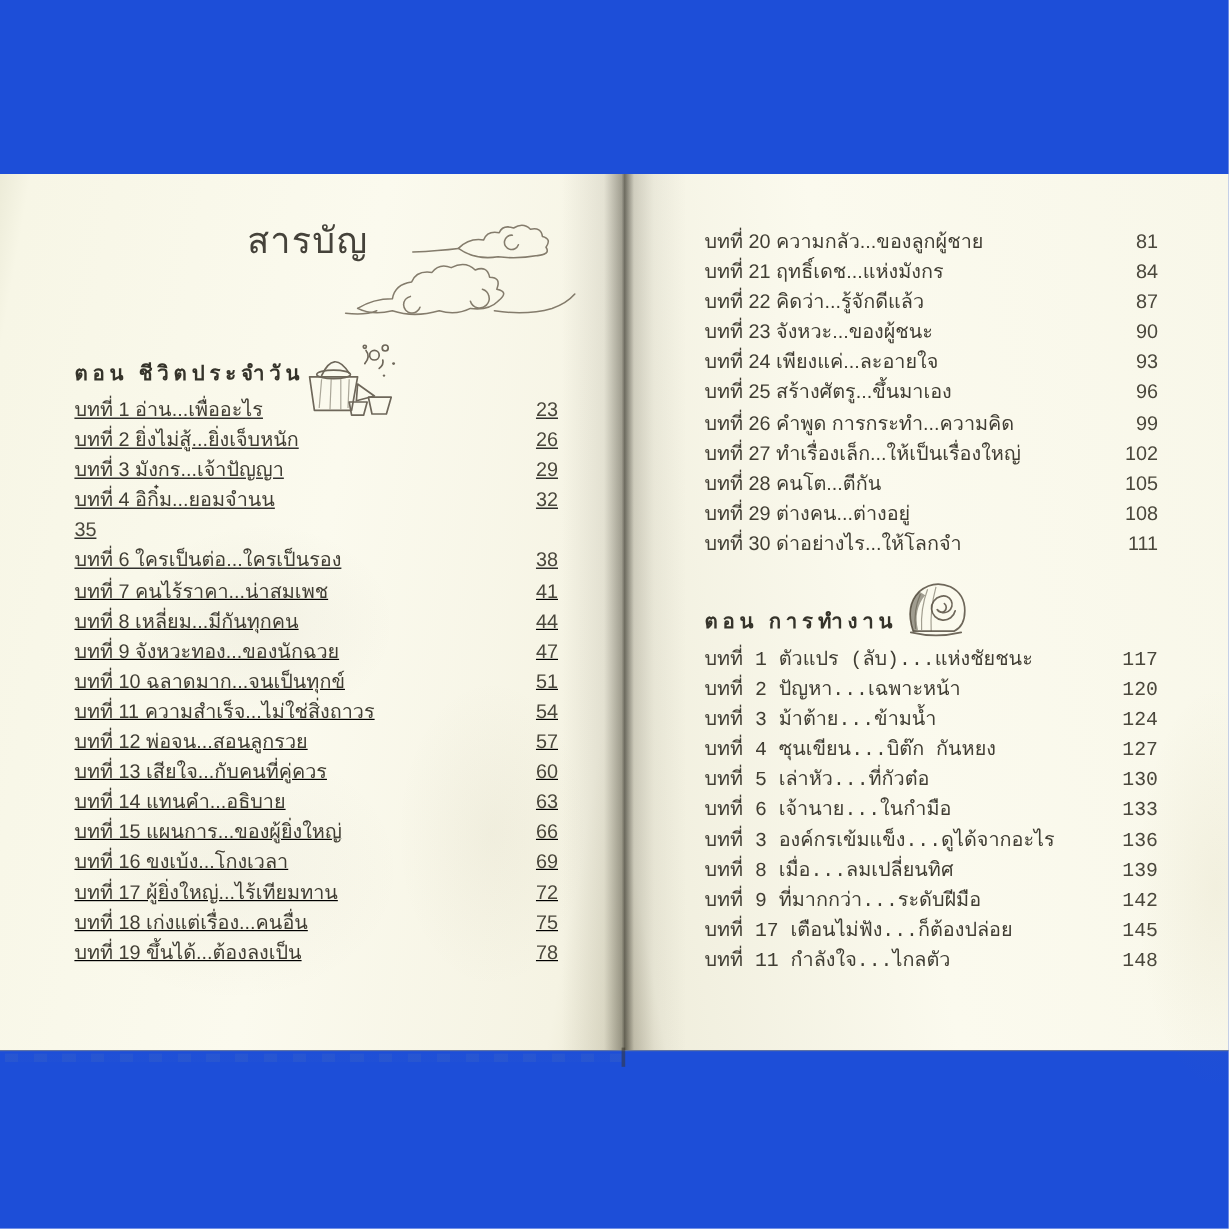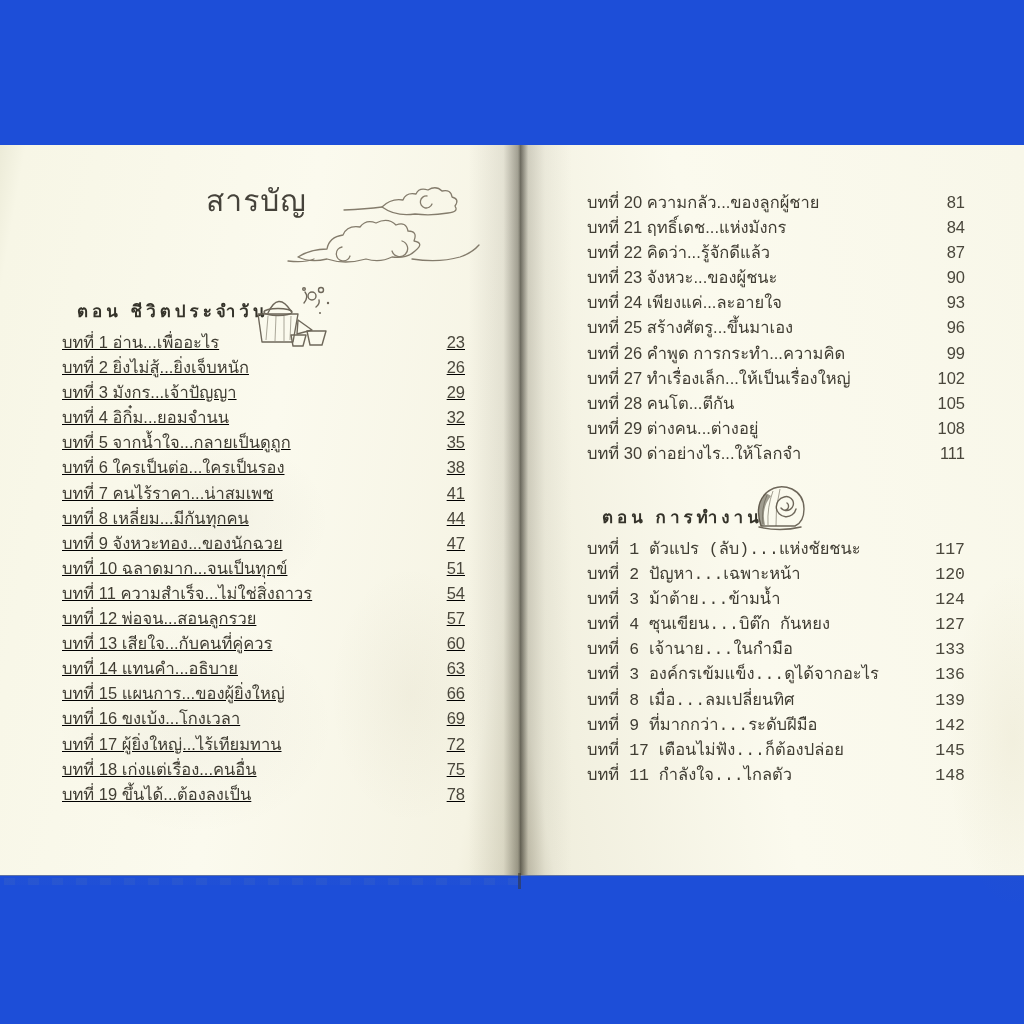--- a/index.html
+++ b/index.html
@@ -24,21 +24,21 @@
   .g1{left:110px;top:290px;width:220px;height:170px;background:radial-gradient(ellipse,rgba(110,100,70,0.06),rgba(110,100,70,0) 70%);}
   .g2{left:55px;top:470px;width:280px;height:220px;background:radial-gradient(ellipse,rgba(110,100,70,0.05),rgba(110,100,70,0) 70%);}
   .g3{left:330px;top:420px;width:160px;height:260px;background:radial-gradient(ellipse,rgba(120,105,60,0.05),rgba(120,105,60,0) 70%);}
   .g4{right:14px;top:430px;width:130px;height:330px;background:radial-gradient(ellipse,rgba(150,130,60,0.07),rgba(150,130,60,0) 72%);}
 
   .doc-title{position:absolute;left:206px;top:32px;font-size:30px;letter-spacing:1px;color:#45423a;}
   .clouds{position:absolute;left:286px;top:38px;}
   .teapot{position:absolute;left:246px;top:140px;}
   .snail{position:absolute;left:232px;top:336px;}
 
-  .section-head{position:absolute;font-weight:bold;font-size:17px;letter-spacing:4px;color:#35332a;white-space:nowrap;margin-left:15px;}
+  .section-head{position:absolute;font-weight:bold;font-size:17px;letter-spacing:4px;color:#35332a;white-space:nowrap;}
   .sh-left{left:62px;top:152px;}
   .sh-right{left:67px;top:358px;}
 
   .toc{list-style:none;margin:0;padding:0;position:absolute;}
   .toc li{display:flex;justify-content:space-between;align-items:baseline;
           height:25.1px;line-height:25.1px;font-size:16.5px;color:#403d33;white-space:nowrap;}
   .toc .num{color:#4a473c;}
   .toc-left{left:62px;top:185px;width:403px;text-decoration:underline;}
   .toc-right-cont{left:67px;top:45px;width:378px;}
   .toc-right{left:67px;top:392px;width:378px;font-family:Liberation Mono, monospace;}
@@ -105,21 +105,20 @@
             <span class="lbl">บทที่ 3 มังกร...เจ้าปัญญา</span>
             <span class="num">29</span>
           </li>
 
           <li>
             <span class="lbl">บทที่ 4 อิกิ๋ม...ยอมจำนน</span>
             <span class="num">32</span>
           </li>
 
           <li>
-            <span class="lbl">บทที่ 5 จากน้ำใจ...กลายเป็นดูถูก</span>
             <span class="num">35</span>
           </li>
 
           <li>
             <span class="lbl">บทที่ 6 ใครเป็นต่อ...ใครเป็นรอง</span>
             <span class="num">38</span>
           </li>
 
           <li>
             <span class="lbl">บทที่ 7 คนไร้ราคา...น่าสมเพช</span>
@@ -274,20 +273,24 @@
           <li>
             <span class="lbl">บทที่ 3 ม้าต้าย...ข้ามน้ำ</span>
             <span class="num">124</span>
           </li>
 
           <li>
             <span class="lbl">บทที่ 4 ซุนเขียน...บิต๊ก กันหยง</span>
             <span class="num">127</span>
           </li>
 
+          <li>
+            <span class="lbl">บทที่ 5 เล่าหัว...ที่กัวต๋อ</span>
+            <span class="num">130</span>
+          </li>
 
           <li>
             <span class="lbl">บทที่ 6 เจ้านาย...ในกำมือ</span>
             <span class="num">133</span>
           </li>
 
           <li>
             <span class="lbl">บทที่ 3 องค์กรเข้มแข็ง...ดูได้จากอะไร</span>
             <span class="num">136</span>
           </li>

